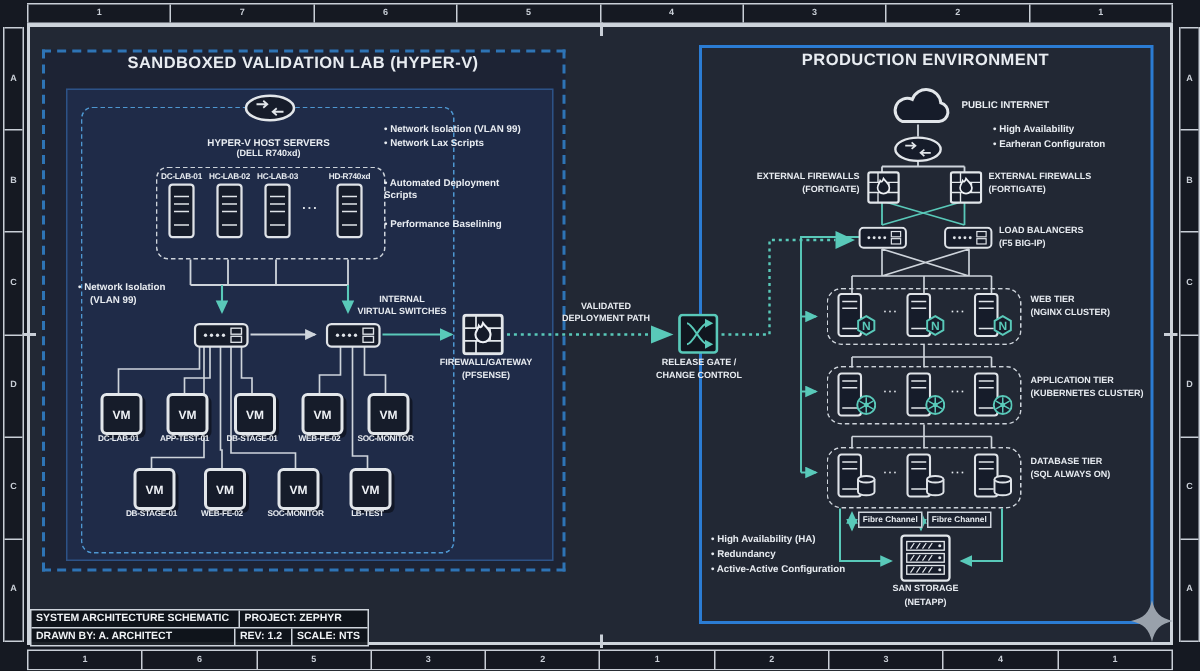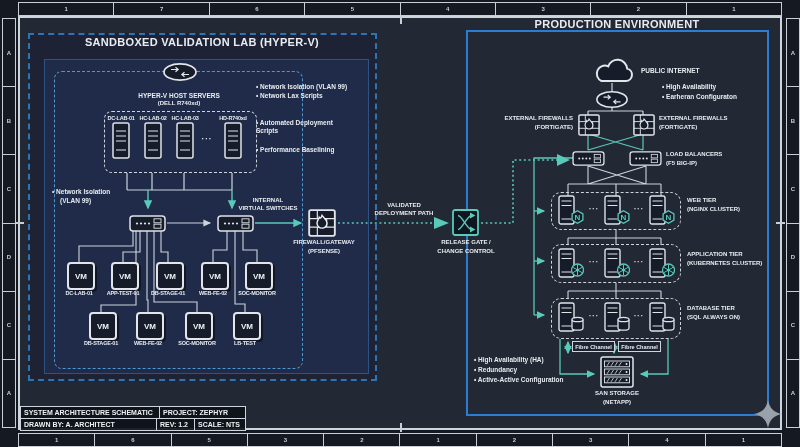--- a/index.html
+++ b/index.html
@@ -263,21 +263,21 @@
   <svg class="abs" style="left:452px;top:209px;" width="27" height="27" viewBox="0 0 27 27">
     <rect x="1" y="1" width="25" height="25" rx="2" fill="#10161f" stroke="#59c9b9" stroke-width="1.8"></rect>
     <path d="M6,20.5 C10,20.5 15,6.5 19.5,6.5" stroke="#59c9b9" stroke-width="1.4" fill="none"></path>
     <polygon points="18,3.5 23.5,6.5 18,9.5" fill="#59c9b9"></polygon>
     <path d="M6,6.5 C10,6.5 15,20.5 19.5,20.5" stroke="#59c9b9" stroke-width="1.4" fill="none"></path>
     <polygon points="18,17.5 23.5,20.5 18,23.5" fill="#59c9b9"></polygon>
   </svg>
   <div class="lbl f6 ctr" style="left:466px;top:239px;">RELEASE GATE /</div>
   <div class="lbl f6 ctr" style="left:466px;top:248px;">CHANGE CONTROL</div>
 
-  <div class="lbl f11 ctr" style="left:617px;top:18px;">PRODUCTION ENVIRONMENT</div>
+  <div class="lbl f11 ctr" style="left:617px;top:34px;">PRODUCTION ENVIRONMENT</div>
 
   <svg class="abs" style="left:590px;top:55px;" width="46" height="30" viewBox="0 0 46 30">
     <path d="M11.5,26 h24.5 a6.3,6.3 0 0 0 1.2,-12.4 a9.8,9.8 0 0 0 -19,-2.3 a7.7,7.7 0 0 0 -6.7,14.7 z" fill="#161c2a" stroke="#e2e6ea" stroke-width="2"></path>
   </svg>
   <div class="lbl f65" style="left:641px;top:67px;">PUBLIC INTERNET</div>
   <div class="lbl f65 bullet" style="left:662px;top:83px;">High Availability</div>
   <div class="lbl f65 bullet" style="left:662px;top:93px;">Earheran Configuraton</div>
 
   <svg class="abs" style="left:595px;top:90px;" width="34" height="19" viewBox="0 0 36 20">
     <ellipse cx="18" cy="10" rx="16" ry="8.2" fill="#161c2a" stroke="#e2e6ea" stroke-width="1.7"></ellipse>

